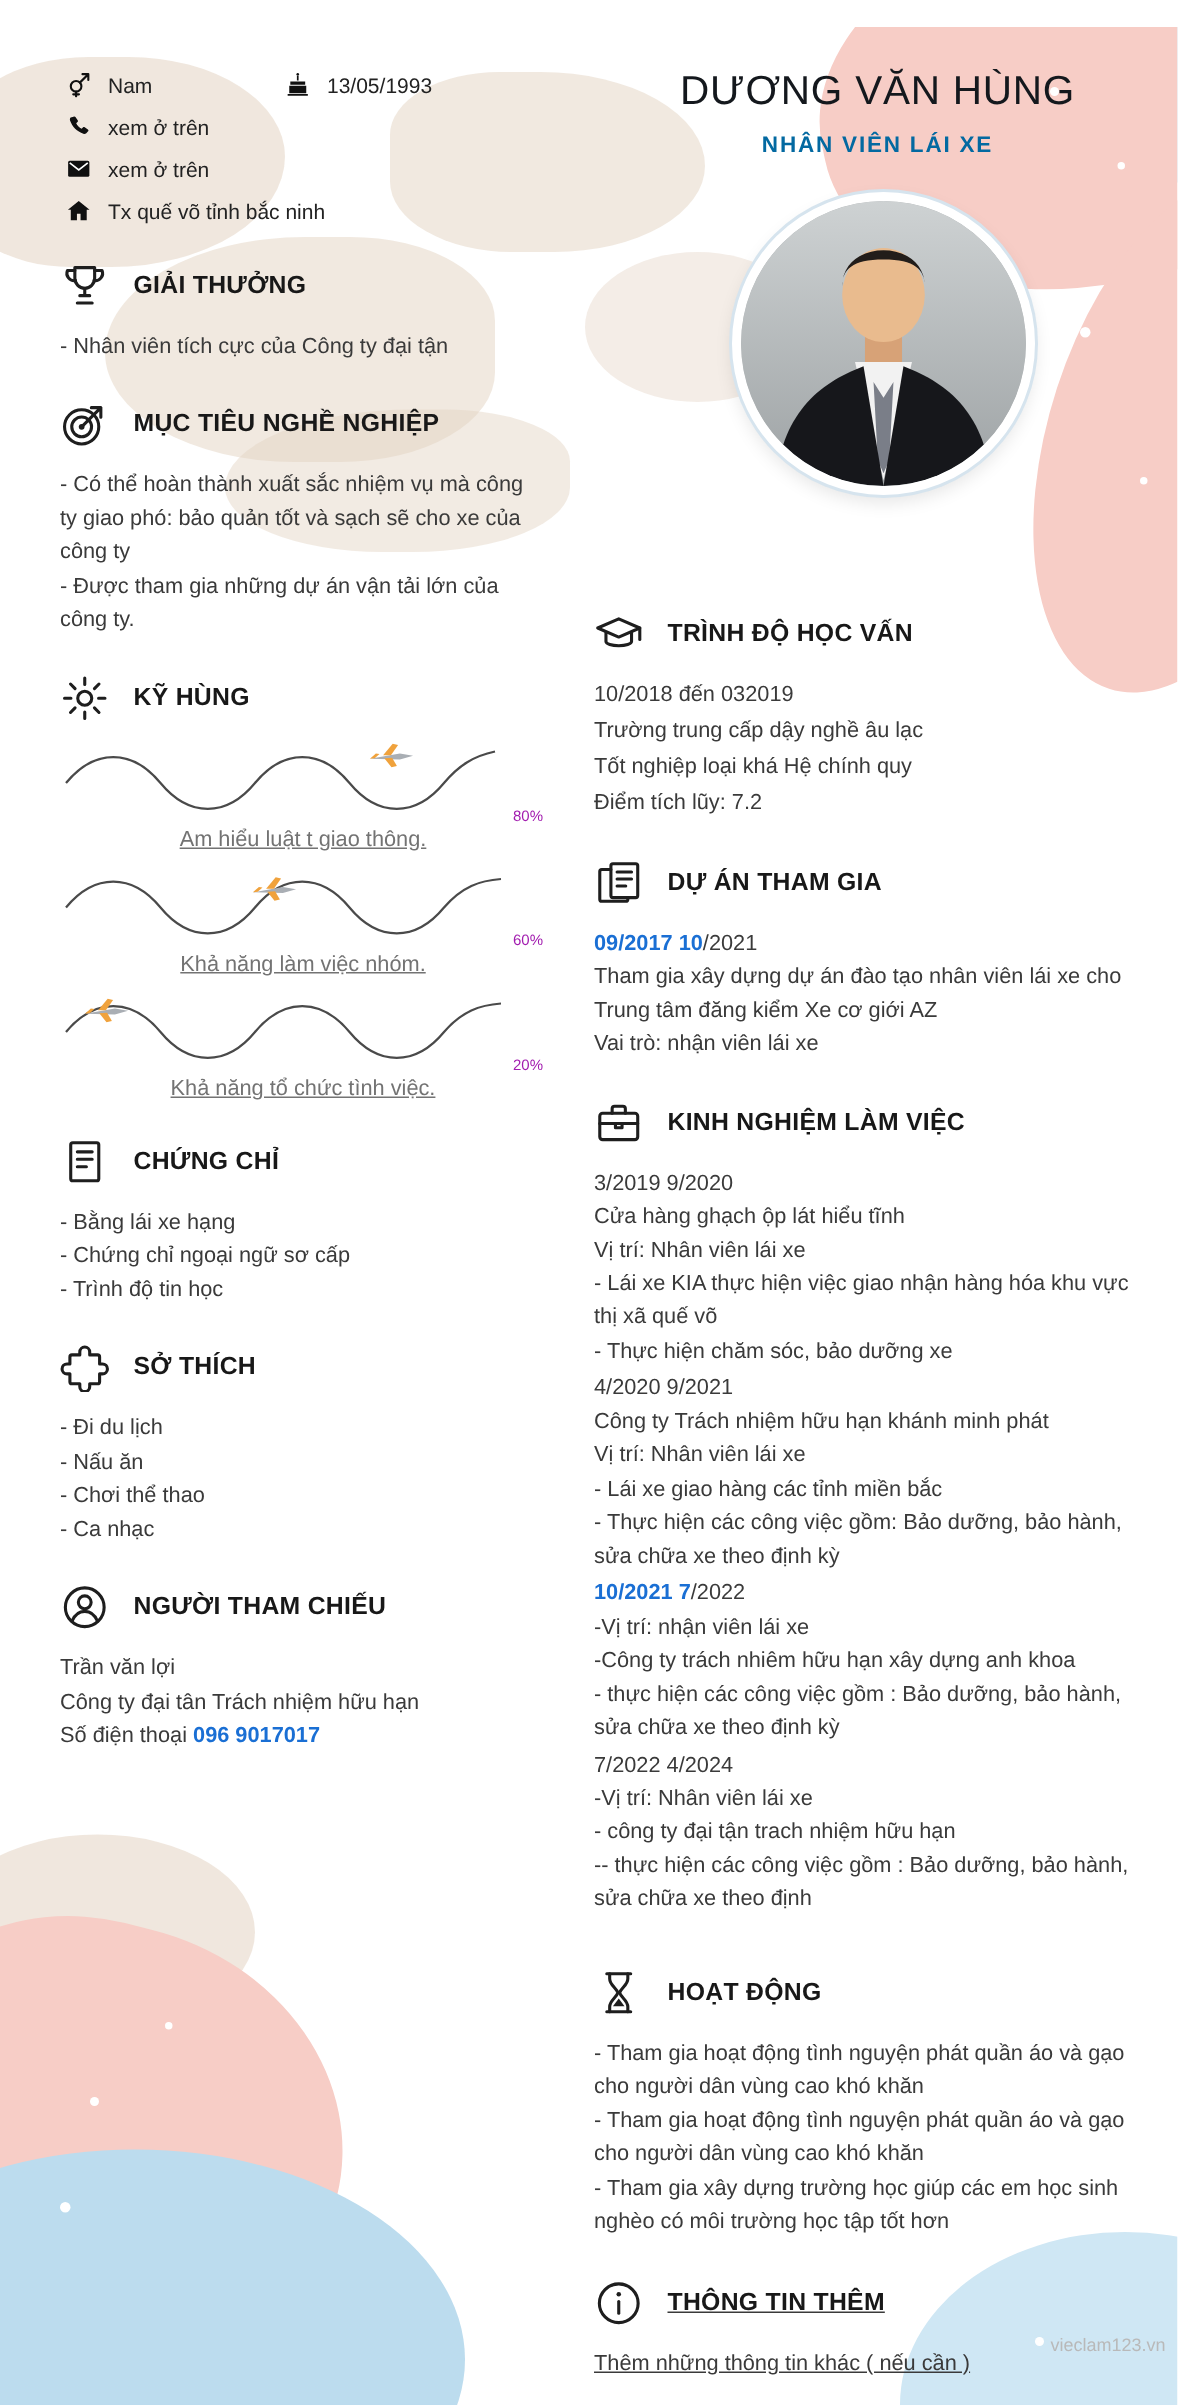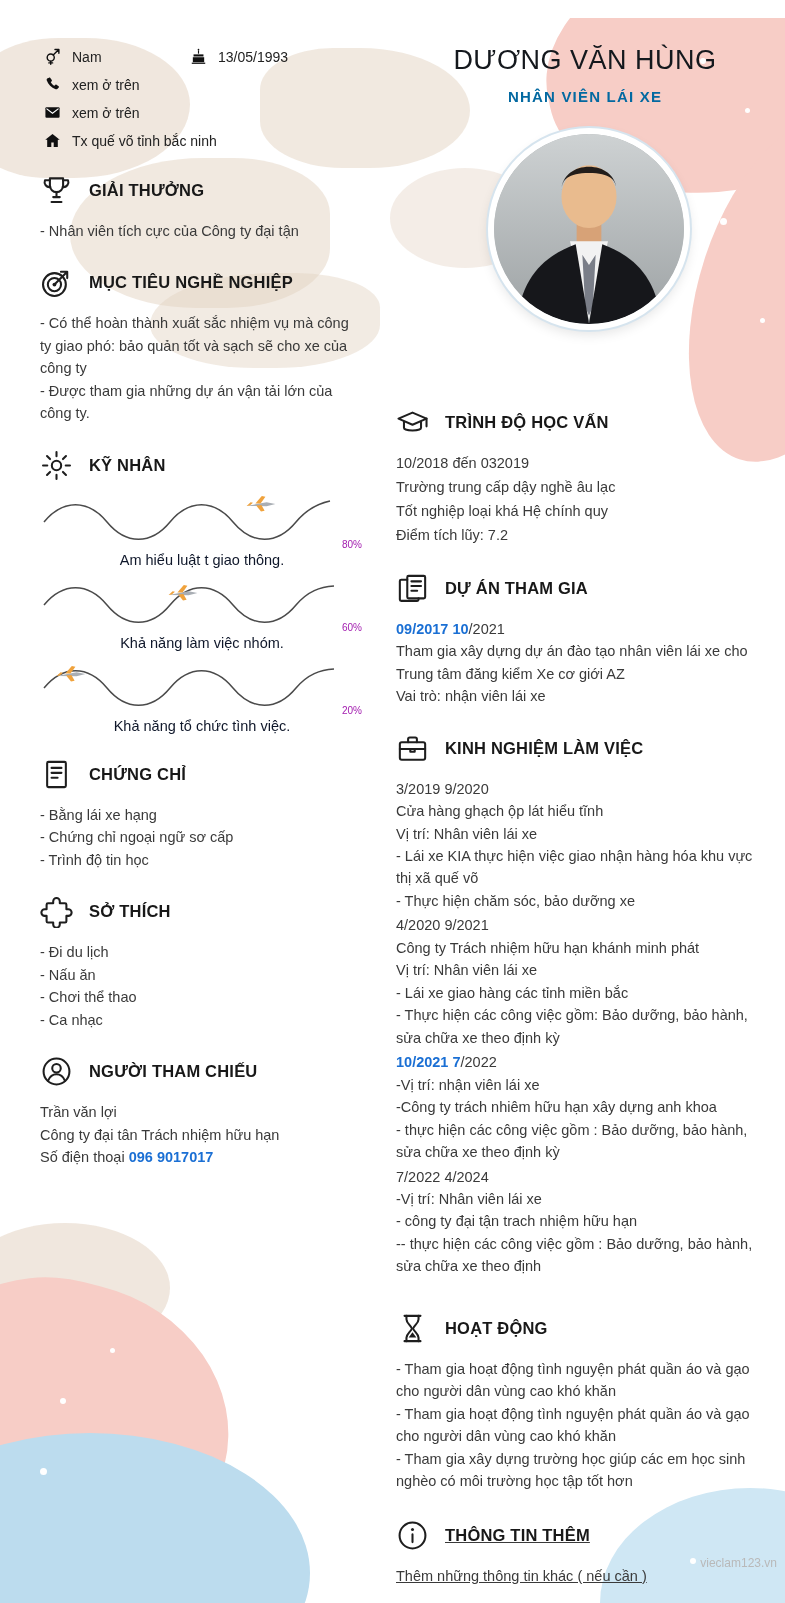--- a/index.html
+++ b/index.html
@@ -60,21 +60,21 @@
   .body { font-size:14.5px; line-height:1.55; color:#3a3a3a; }
   .pre { white-space:pre-line; }
   
   .skill-item { margin-bottom:10px; }
   .wave-wrap { position:relative; width:302px; height:52px; }
   .wave-wrap svg.wave { width:100%; height:100%; }
   .wave-wrap svg.wave path { fill:none; stroke:#4a4a4a; stroke-width:1.5; }
   .plane { position:absolute; width:32px; top:-2px; }
   .plane svg { width:32px; height:21px; display:block; }
   .skill-percent { font-size:10px; color:#a21caf; text-align:right; padding-right:2px; margin-top:-8px; }
-  .skill-label { text-align:center; font-size:14.5px; color:#0f172a; margin-top:2px; }
+  .skill-label { text-align:center; font-size:14.5px; color:#737373; margin-top:2px;text-decoration:underline; }
   
   .blue-strong { color:#1a6fd4; font-weight:700; }
   .exp-entry { margin-bottom:2px; }
   .exp-date { font-size:14.5px; line-height:1.55; color:#3a3a3a; }
   .activities-gap { margin-top:34px; }
   .moreinfo-gap { margin-top:26px;text-decoration:underline; }
   .watermark { position:absolute; right:8px; top:1538px; font-size:12px; color:#b9b9b9; z-index:2; }
 </style>
 </head>
 <body>
@@ -218,21 +218,21 @@
       </section>
 
       <section class="section">
         <div class="sec-head">
           <span class="sicon">
             <svg viewBox="0 0 24 24">
                 <circle cx="12" cy="12" r="3.4"></circle>
                 <path d="M12 2.2v3.1 M12 18.7v3.1 M2.2 12h3.1 M18.7 12h3.1 M5.1 5.1l2.2 2.2 M16.7 16.7l2.2 2.2 M18.9 5.1l-2.2 2.2 M7.3 16.7l-2.2 2.2"></path>
               </svg>
           </span>
-          <h2>KỸ NHÂN</h2>
+          <h2>KỸ HÙNG</h2>
         </div>
 
         <div class="skill-item">
           <div class="wave-wrap">
             <svg class="wave" viewBox="0 0 302 52" preserveAspectRatio="none">
                 <path d="M4 27 C 23 4, 48 4, 67 27 C 86 50, 111 50, 130 27 C 149 4, 174 4, 193 27 C 212 50, 237 50, 256 27 C 266 15, 276 9, 290 6"></path>
               </svg>
             <span class="plane" style="left:68%;">
               <svg viewBox="0 0 40 26">
                   <path d="M2 16 L27 11.5 L38 13.5 L27 16.5 Z" fill="#a9aeb4"></path>

